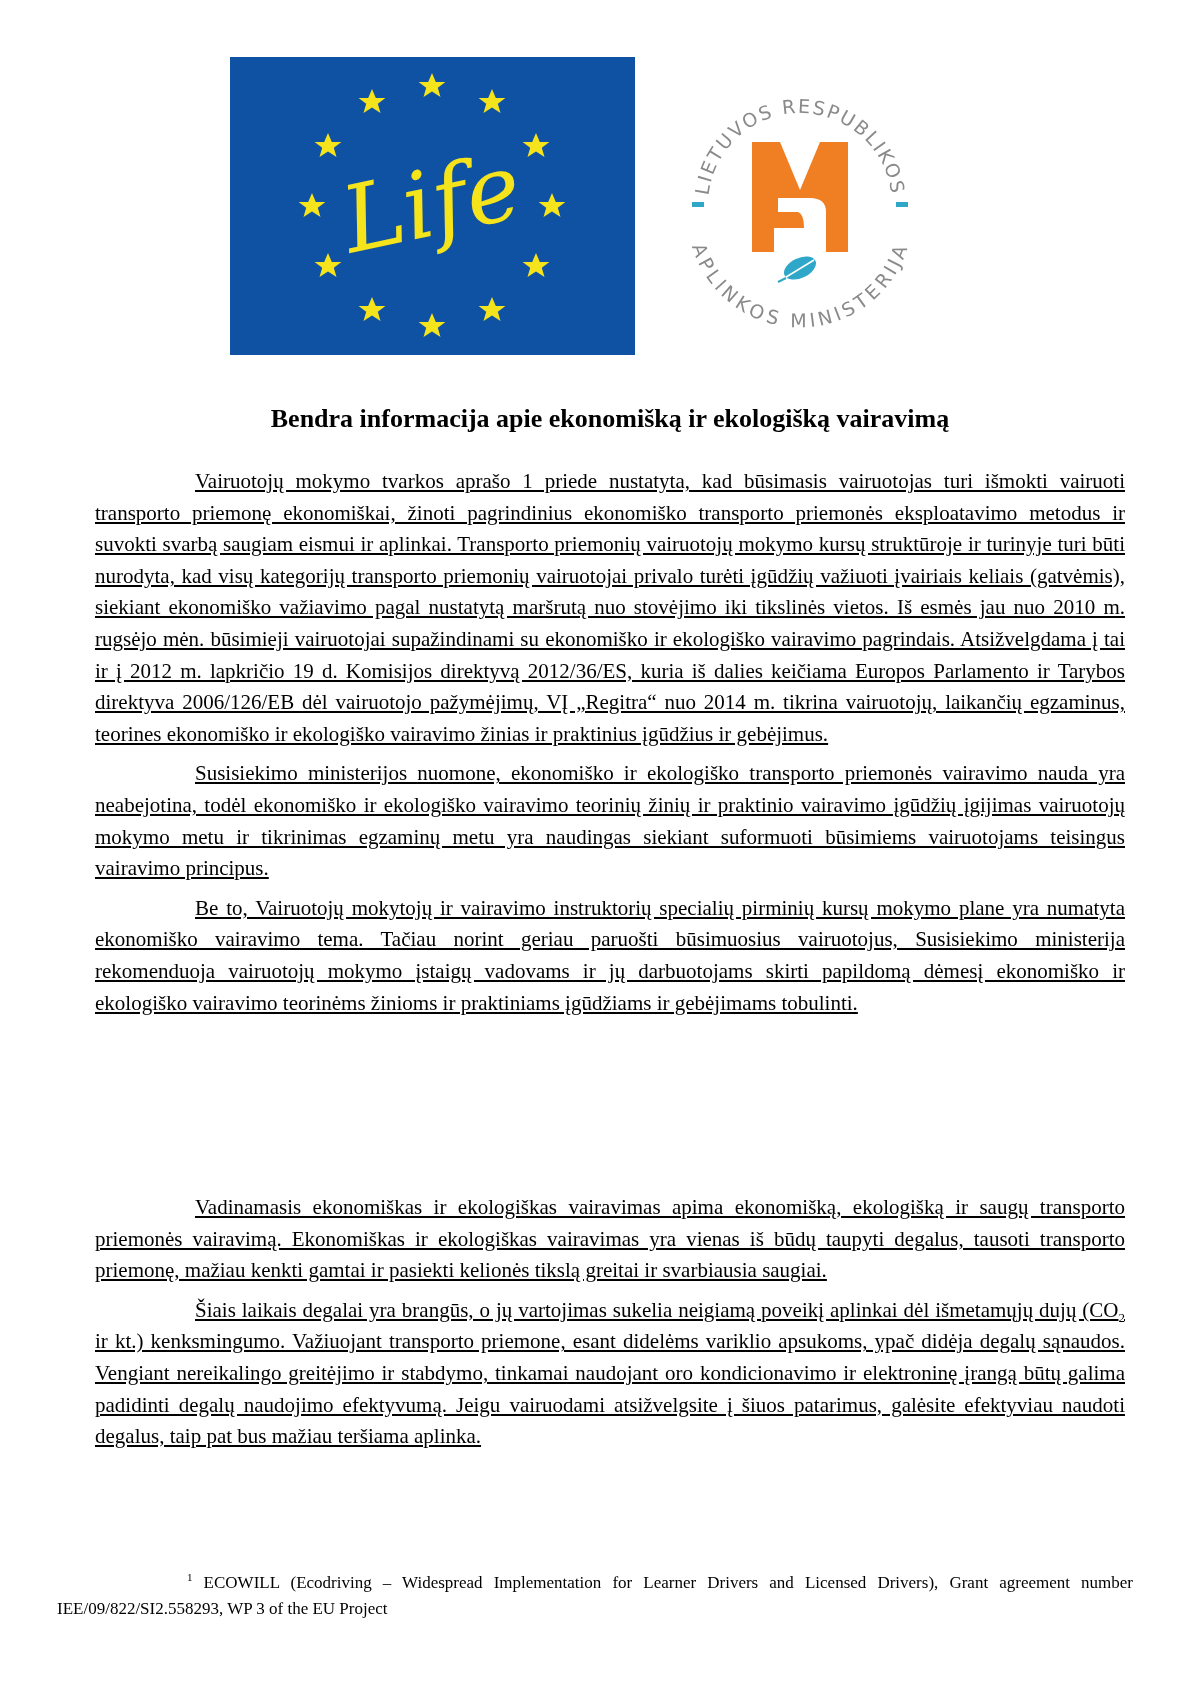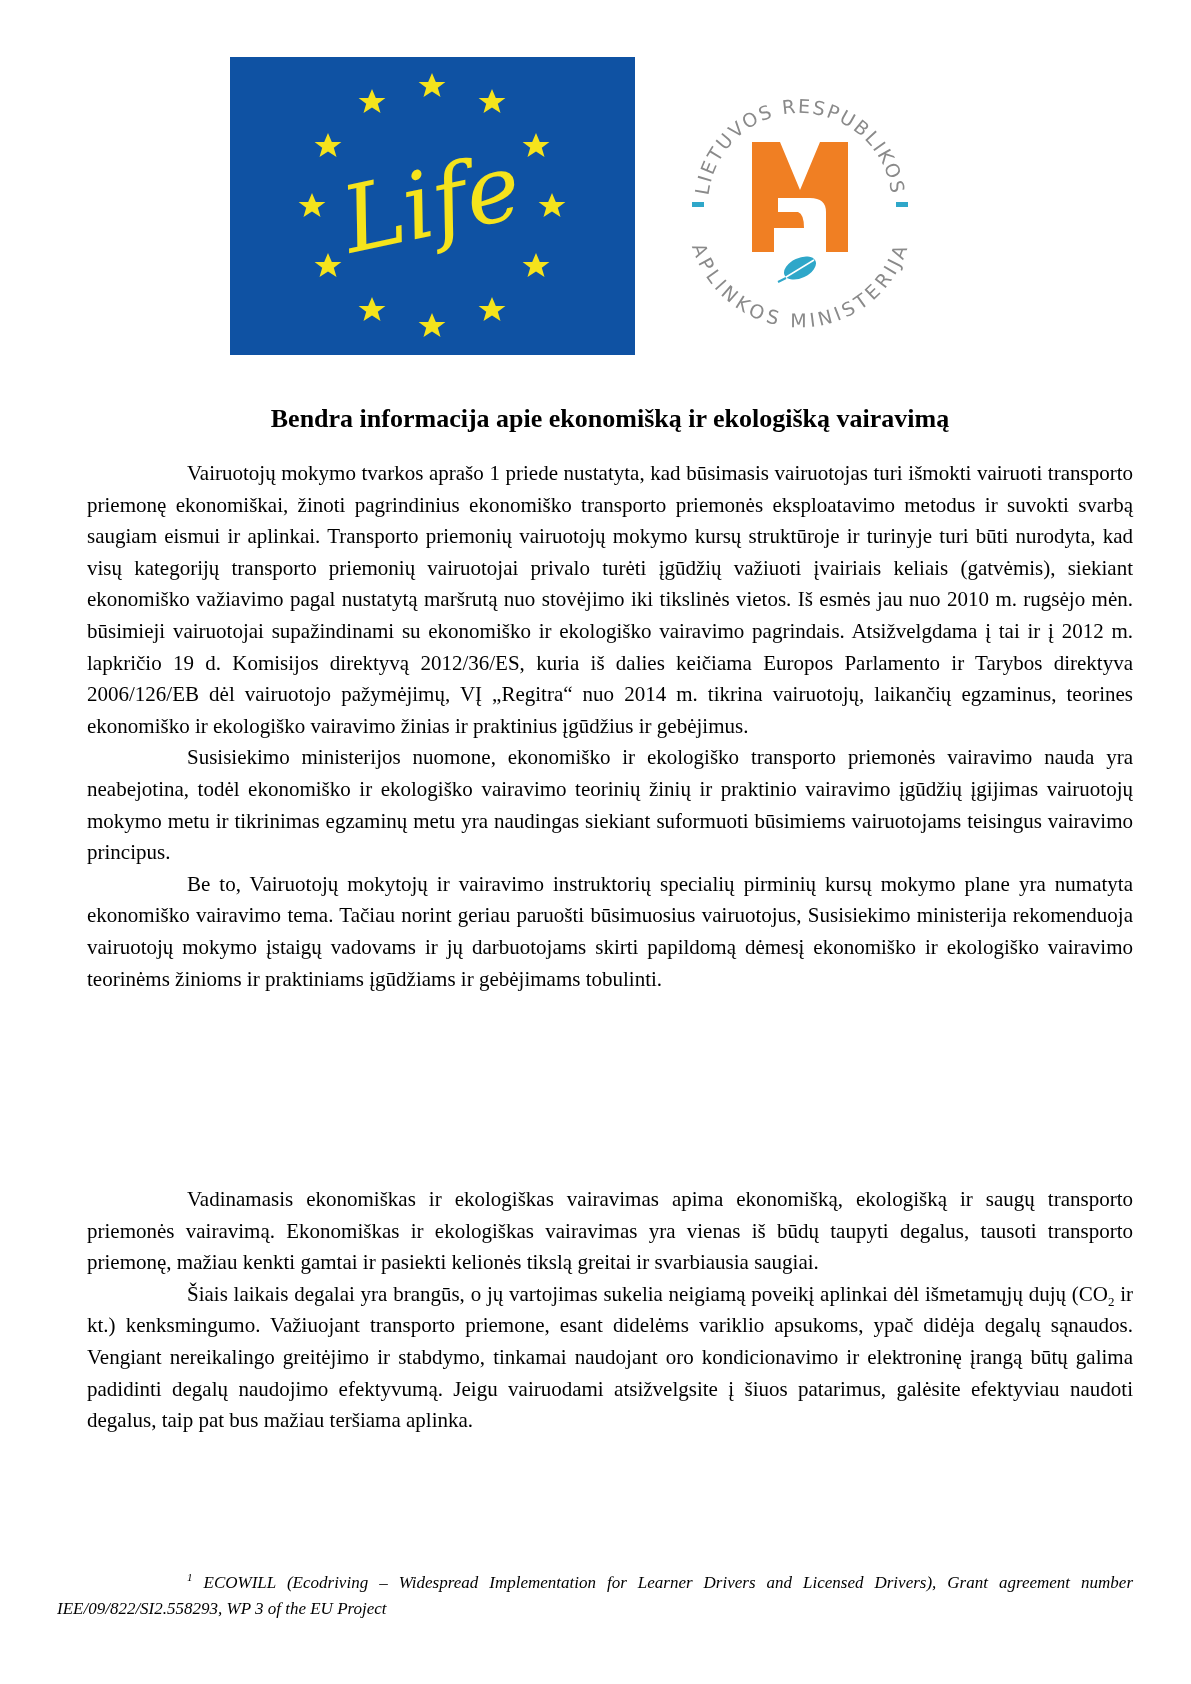--- a/index.html
+++ b/index.html
@@ -9,22 +9,22 @@
 
   .logo-life { position: absolute; left: 230px; top: 57px; width: 405px; height: 298px; background: #0f52a3; }
   .logo-life svg { width: 100%; height: 100%; display: block; }
 
   .logo-min { position: absolute; left: 680px; top: 80px; width: 240px; height: 250px; }
   .logo-min svg { width: 100%; height: 100%; display: block; }
 
   .content { position: absolute; left: 87px; width: 1046px; }
   h1 { margin: 4px; font-weight: bold; font-size: 26px; text-align: center; line-height: 34px; }
   h1 sup { font-size: 16px; vertical-align: super; line-height: 0; }
-  .para { margin: 0; font-size: 21px; line-height: 31.6px; text-align: justify; text-indent: 100px; }
-  .footnote { position: absolute; left: 57px; top: 1570px; width: 1076px; font-style: italic; font-size: 17px;
+  .para { margin: 8px; font-size: 21px; line-height: 31.6px; text-align: justify; text-indent: 100px; text-decoration: underline; }
+  .footnote { position: absolute; left: 57px; top: 1570px; width: 1076px; font-size: 17px;
               line-height: 26px; text-align: justify; text-indent: 130px; }
   .footnote sup { font-size: 11px; vertical-align: super; line-height: 0; }
   sub { font-size: 13px; vertical-align: sub; line-height: 0; }
 </style>
 </head>
 <body>
 
 <div class="page">
 
   <div class="logo-life">

